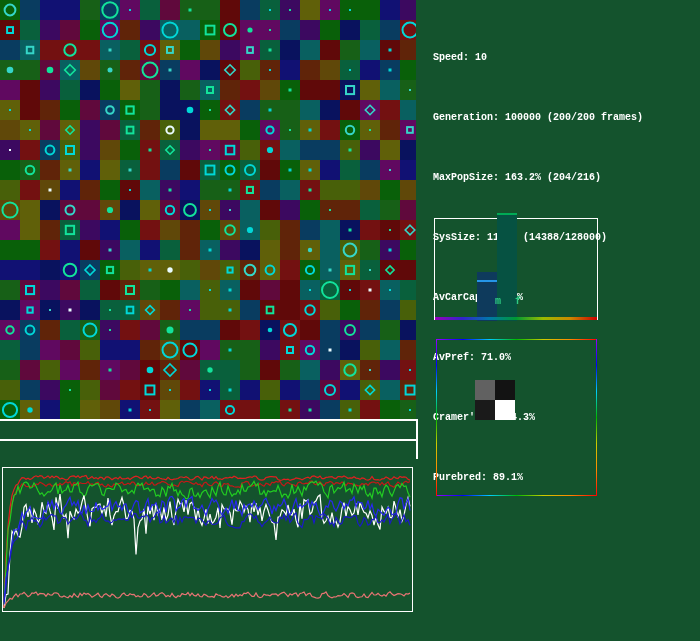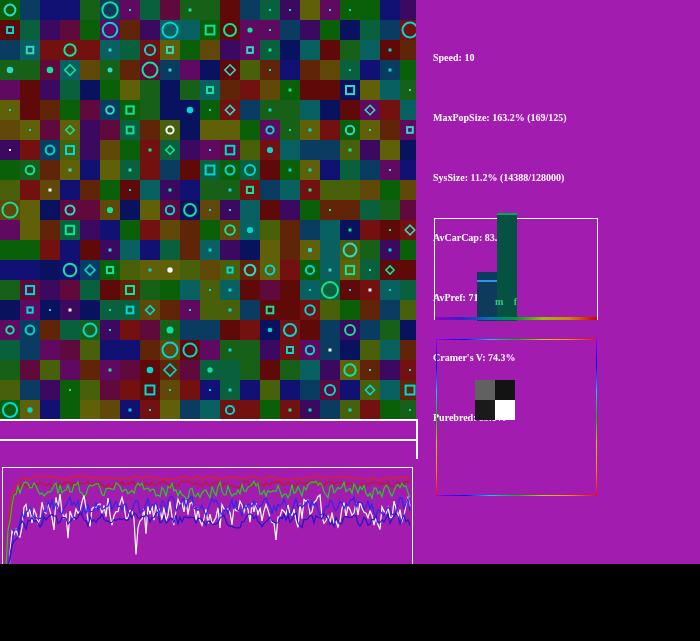--- a/index.html
+++ b/index.html
@@ -1,17 +1,17 @@
 <!DOCTYPE html>
 <html><head>
 <meta charset="utf-8">
 <style>
   html,body{margin:0;padding:0;background:#000;}
-  #app{position:relative;width:700px;height:564px;background:#a21caf;overflow:hidden;
-       font-family:Liberation Serif, serif;}
+  #app{position:relative;width:700px;height:641px;background:#14532d;overflow:hidden;
+       font-family:Liberation Mono, monospace;}
   #field{position:absolute;left:0;top:0;width:416px;height:419px;overflow:hidden;}
   #hline1{position:absolute;left:0;top:419px;width:418px;height:2px;background:#fff;}
   #hline2{position:absolute;left:0;top:439px;width:418px;height:2px;background:#fff;}
   #vline{position:absolute;left:416px;top:419px;width:2px;height:40px;background:#fff;}
   #stats{position:absolute;left:433px;top:8px;width:265px;color:#fff;
          font-size:10px;font-weight:bold;line-height:20px;white-space:pre;}
   .statline{height:20px;}
   #barbox{position:absolute;left:434px;top:218px;width:164px;height:102px;
           border-top:1px solid #fff;border-left:1px solid #fff;border-right:1px solid #fff;
           box-sizing:border-box;}
@@ -647,21 +647,22 @@
         </g>
       </svg>
   </div>
 
   <div id="hline1"></div>
   <div id="hline2"></div>
   <div id="vline"></div>
 
   <div id="stats">
     <div class="statline">Speed: 10</div>
-    <div class="statline">MaxPopSize: 163.2% (169/125)</div>
+    <div class="statline">Generation: 100000 (200/200 frames)</div>
+    <div class="statline">MaxPopSize: 163.2% (204/216)</div>
     <div class="statline">SysSize: 11.2% (14388/128000)</div>
     <div class="statline">AvCarCap: 83.3%</div>
     <div class="statline">AvPref: 71.0%</div>
     <div class="statline">Cramer's V: 74.3%</div>
     <div class="statline">Purebred: 89.1%</div>
   </div>
 
   <div id="barbox">
     <div id="bars-holder">
         <div class="bar" style="left:42px;top:53px;width:20px;height:49px;background:#0e3a5c"></div>

